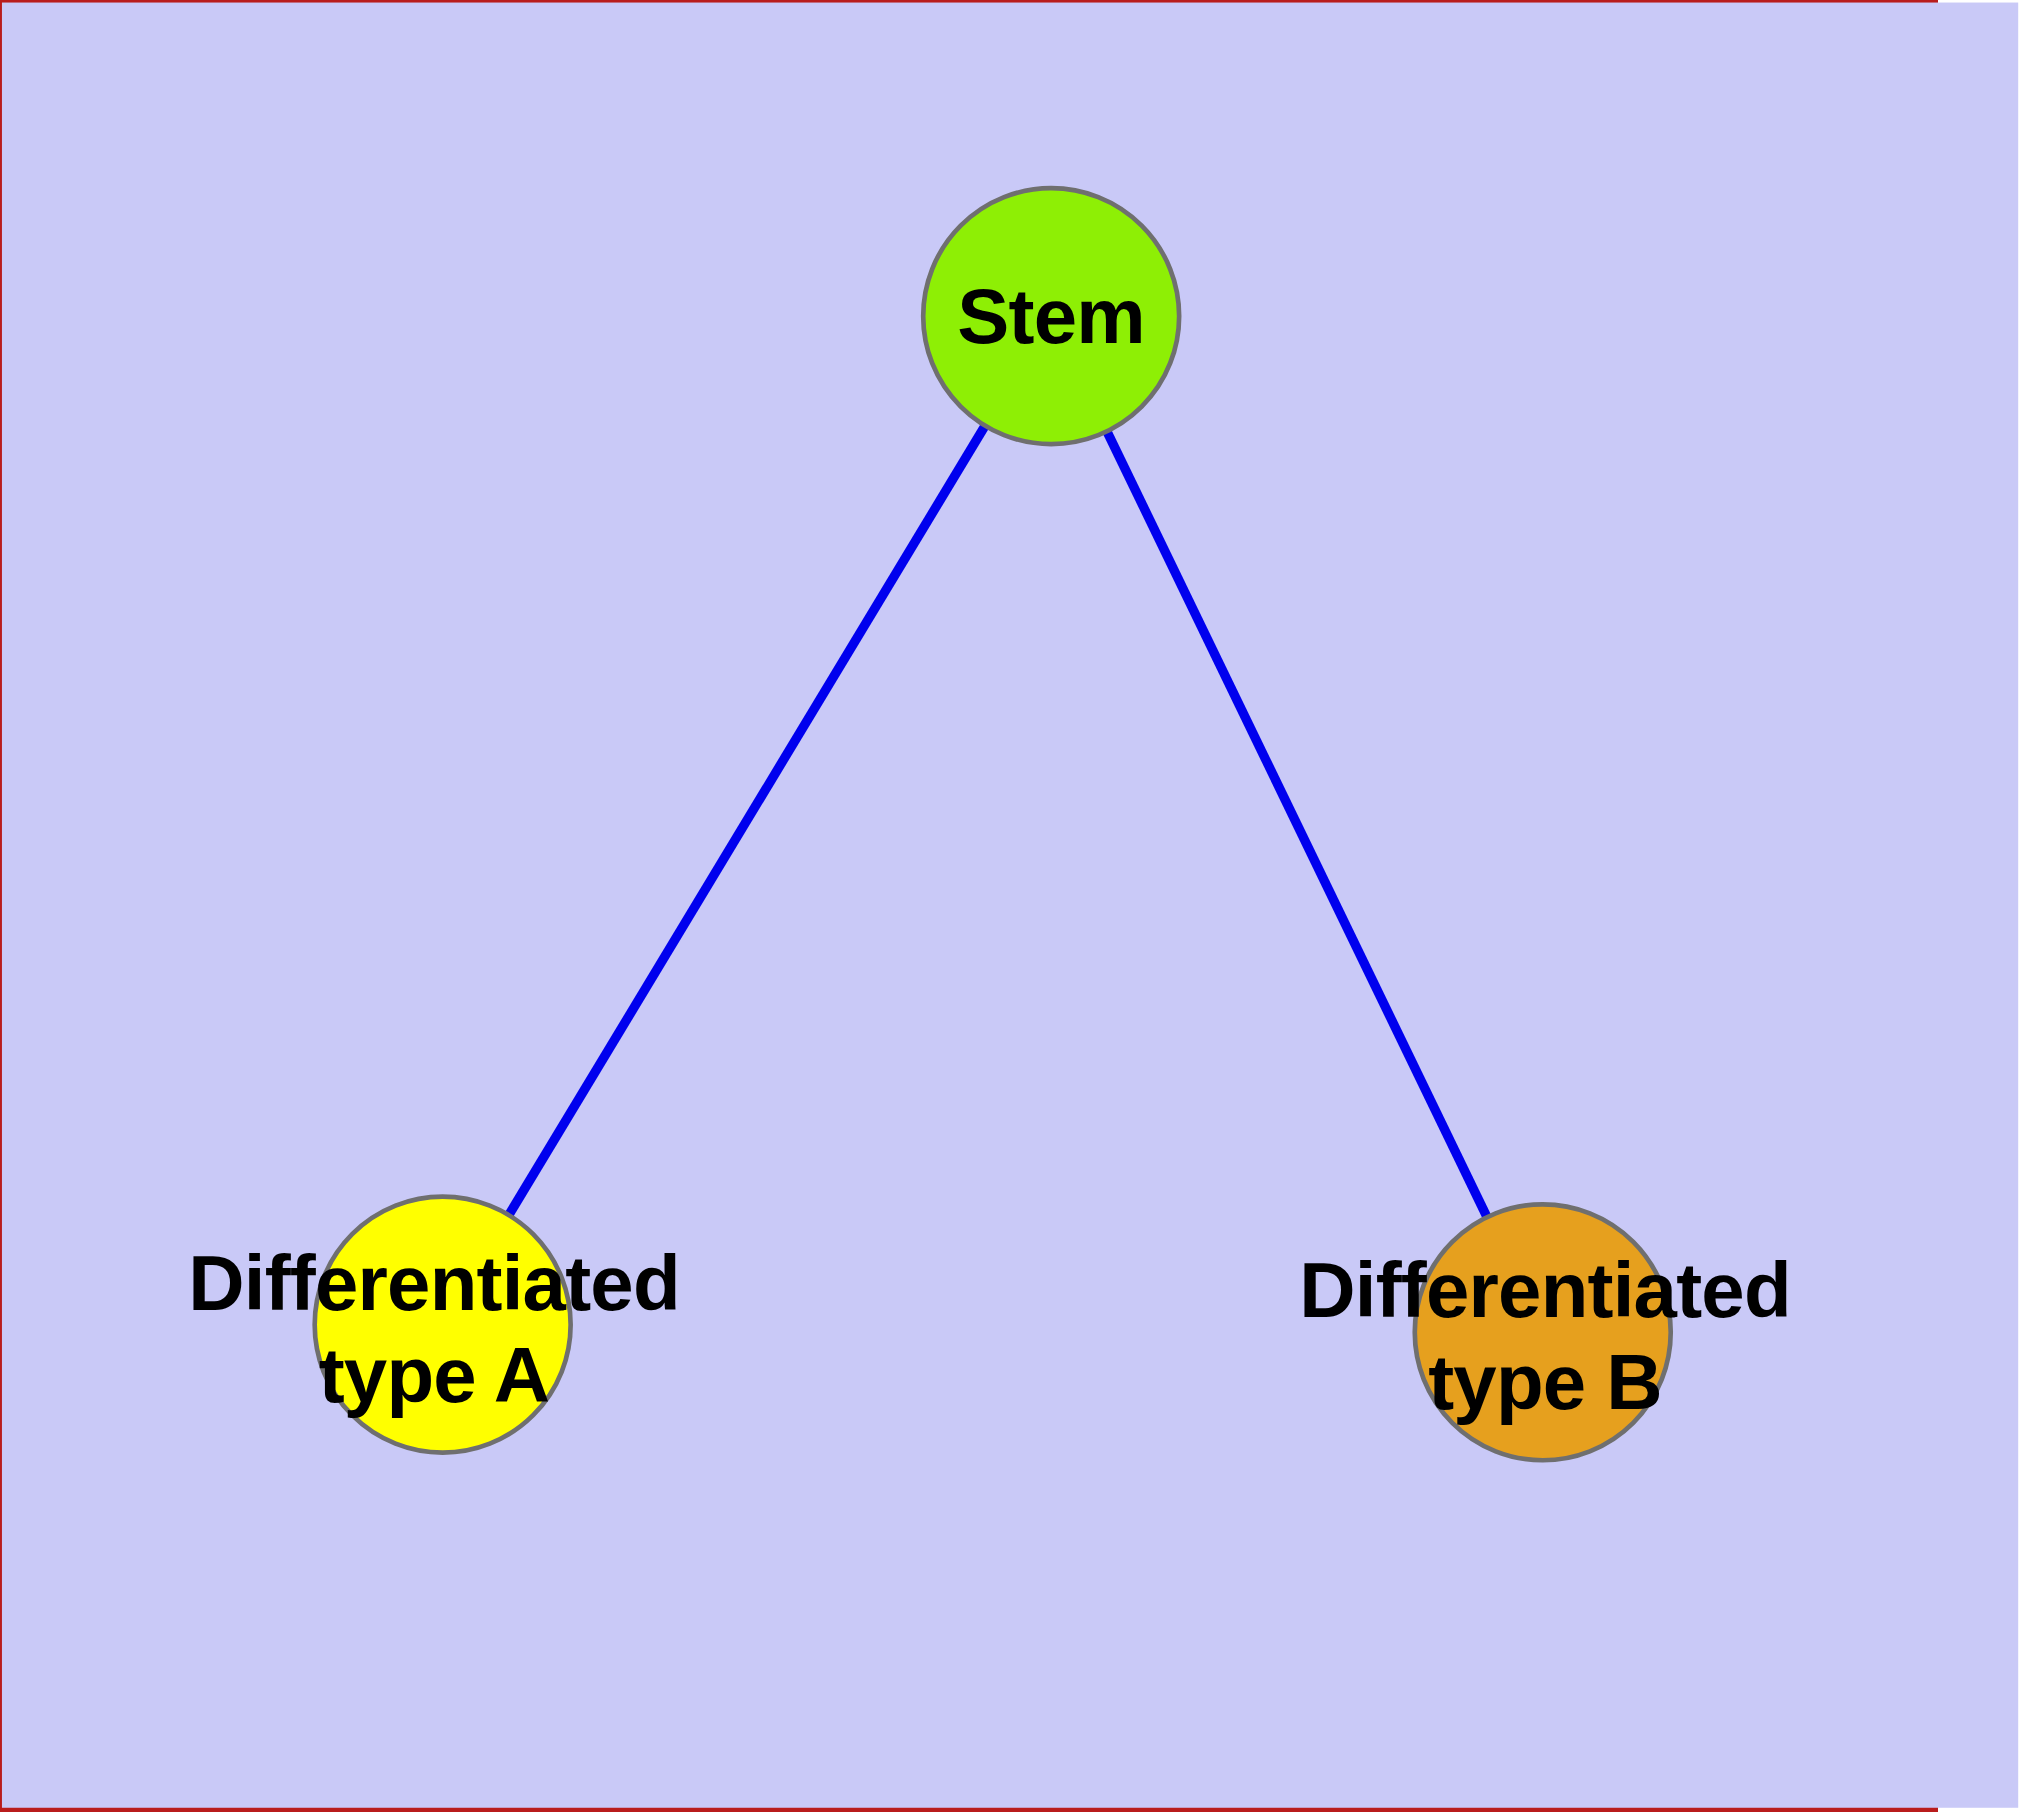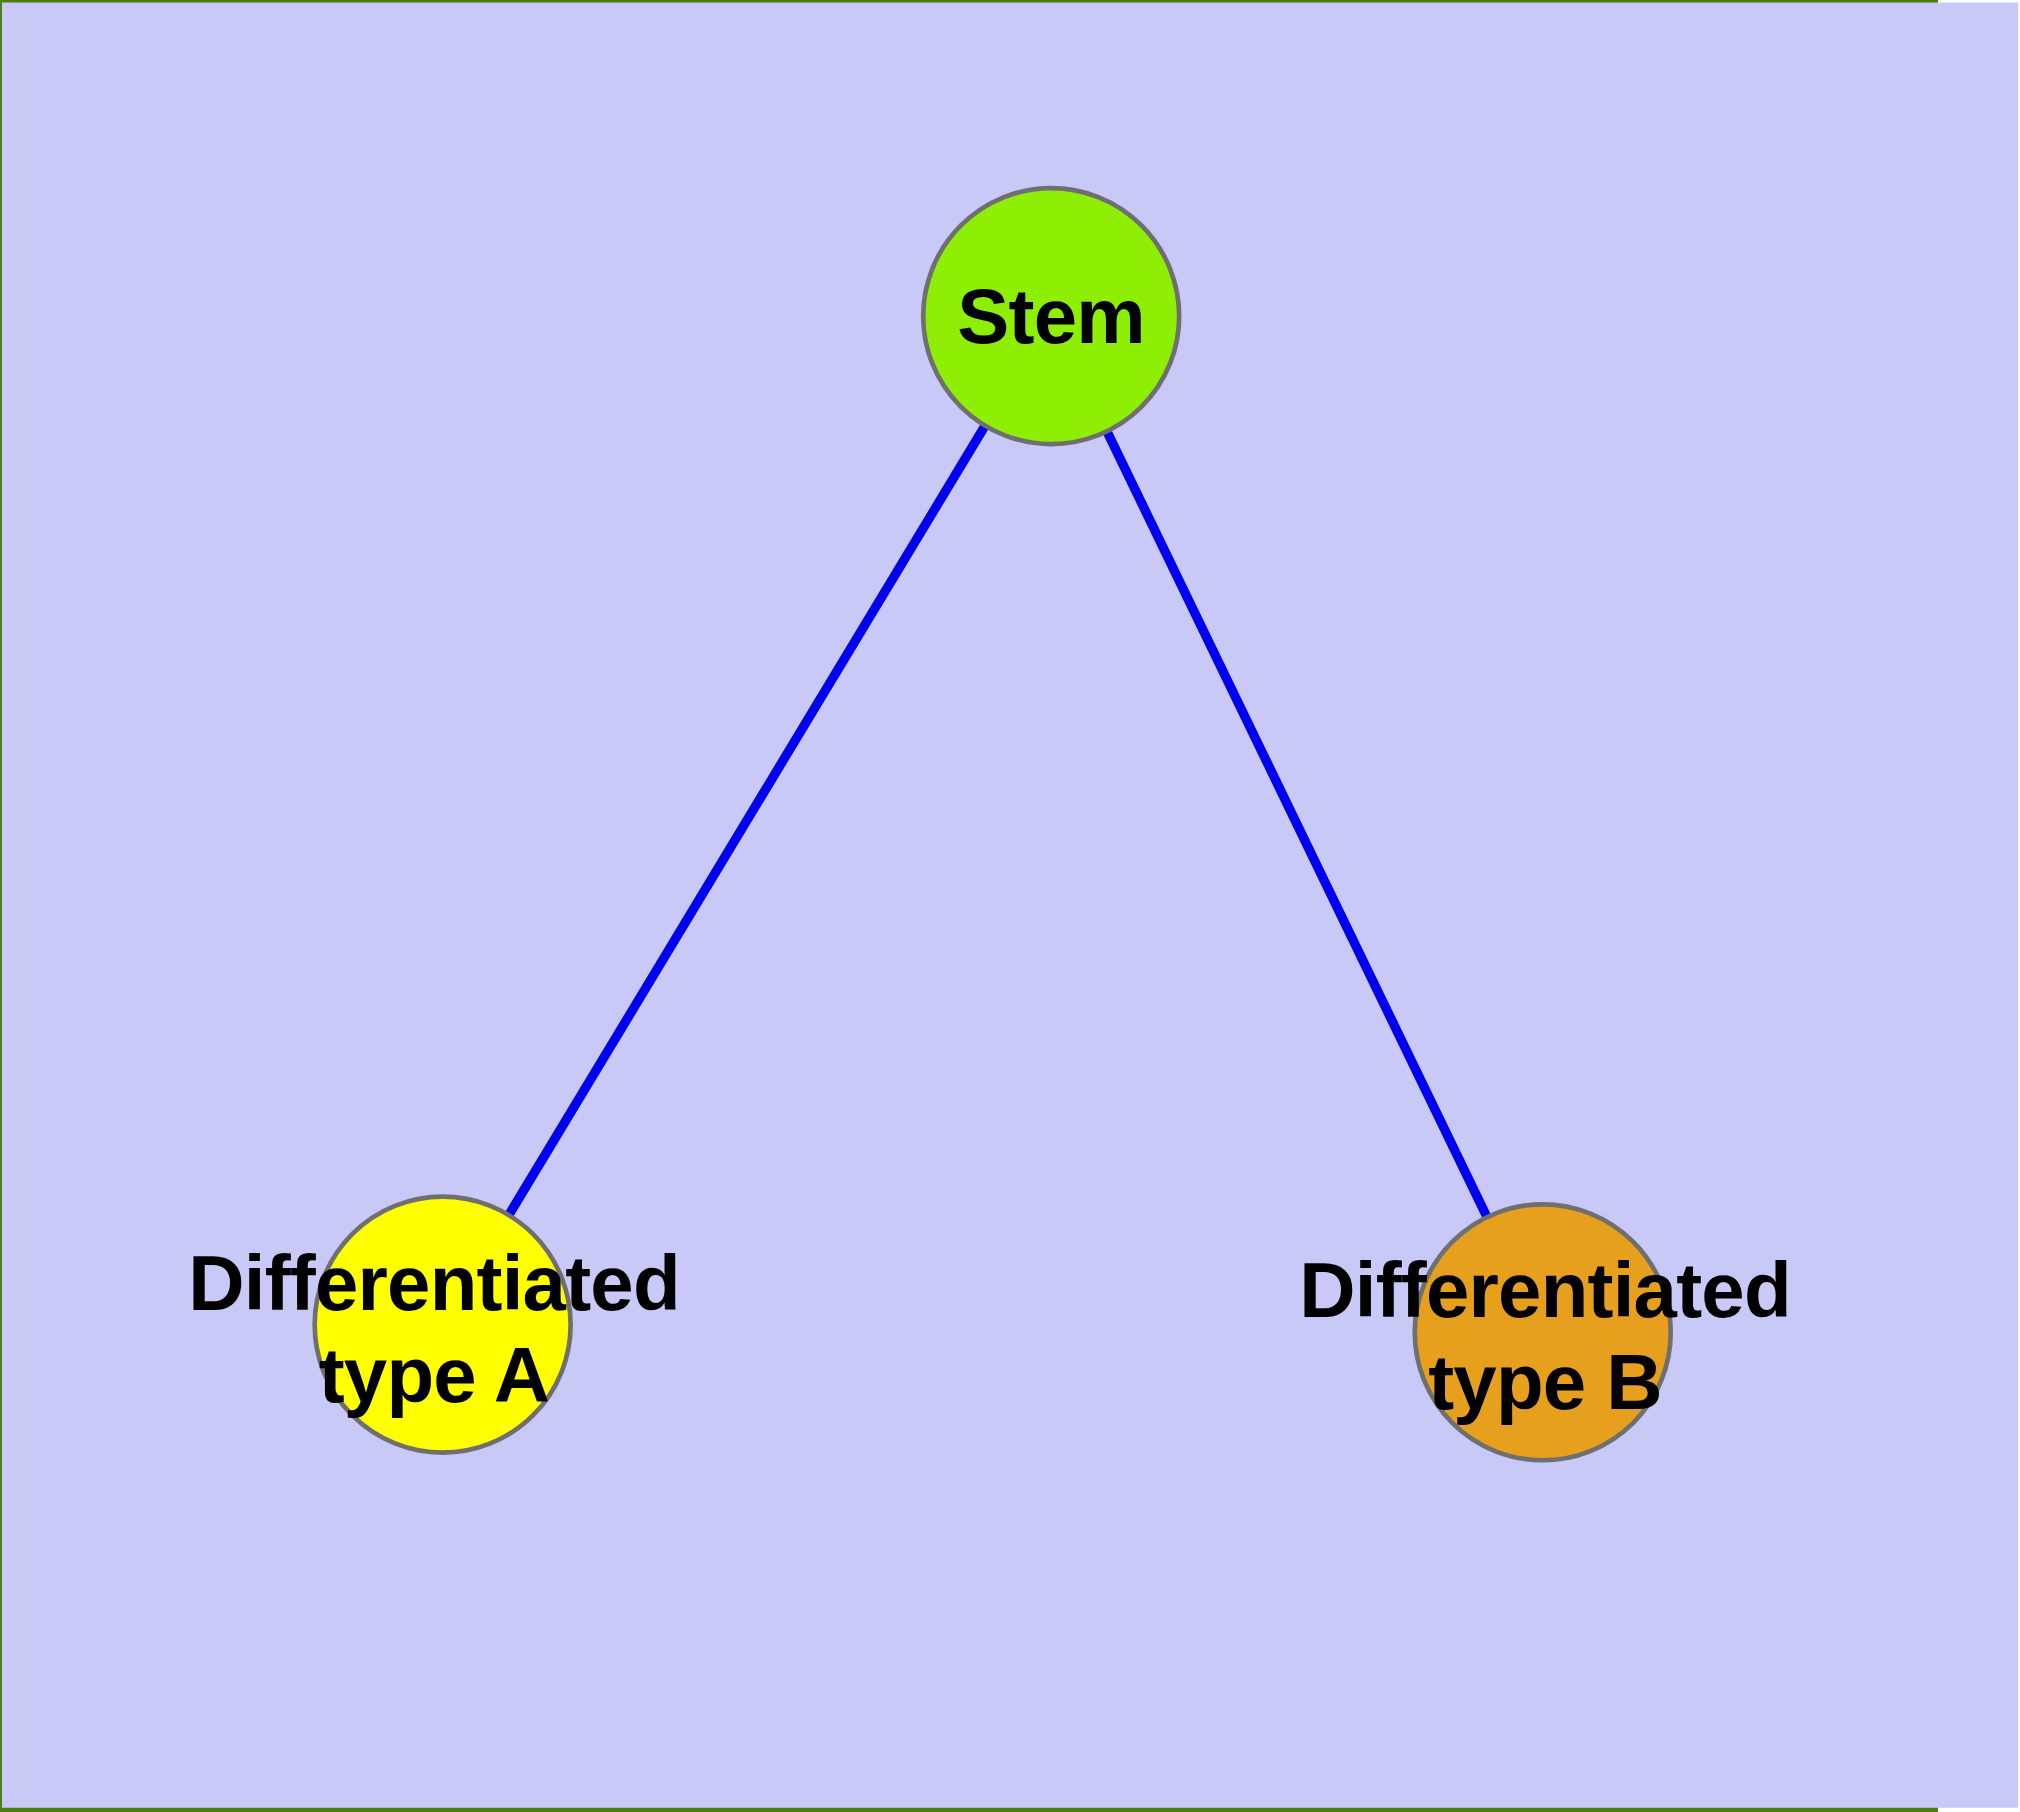--- a/index.html
+++ b/index.html
@@ -8,21 +8,21 @@
     background: #ffffff;
     width: 2021px;
     height: 1812px;
     overflow: hidden;
     font-family: "Liberation Sans", sans-serif;
   }
   .page {
     position: relative;
     width: 1938px;
     height: 1812px;
-    background: #4d7c0f;
+    background: #b91c1c;
   }
   .graph-svg {
     position: absolute;
     left: 0;
     top: 0;
     width: 2021px;
     height: 1812px;
     display: block;
   }
   .node-circle {

